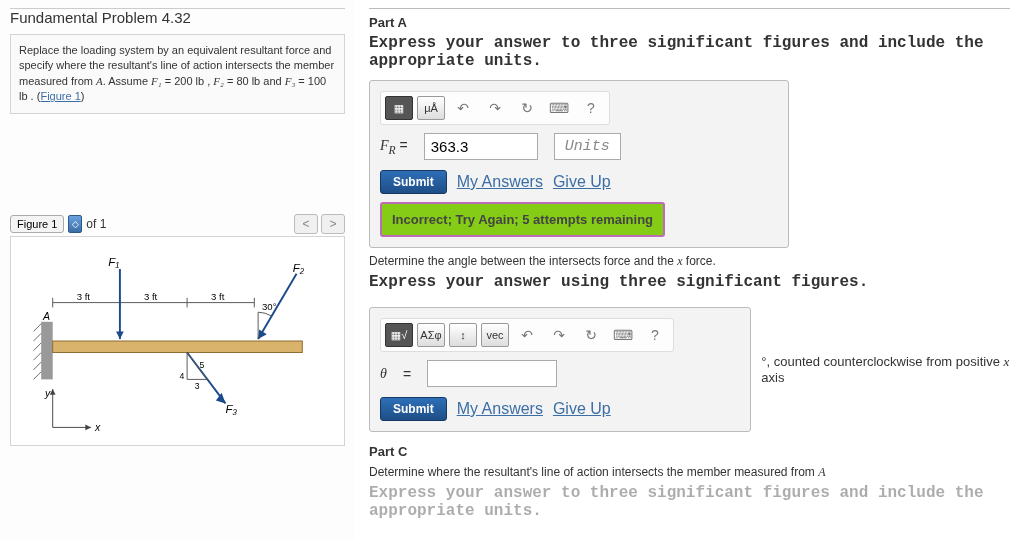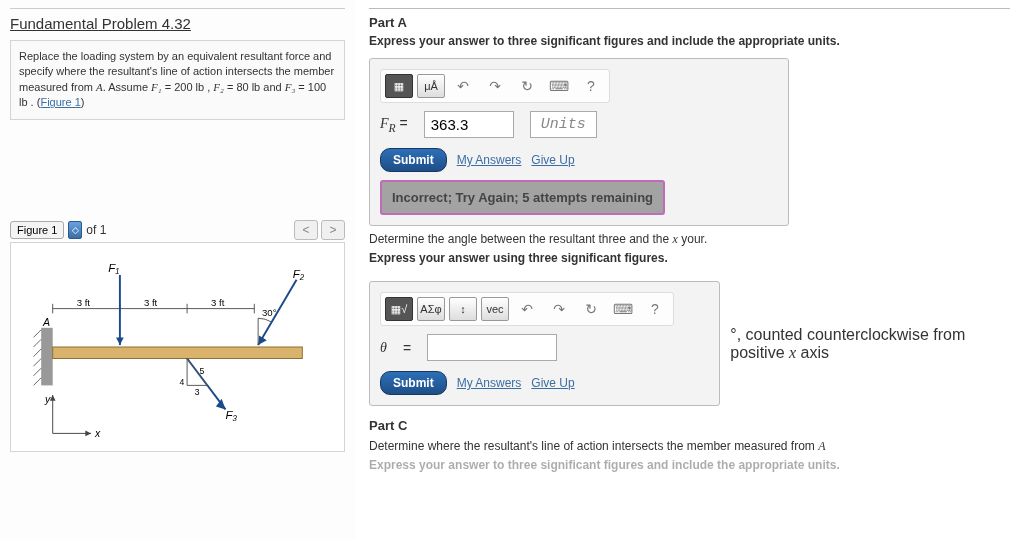--- a/index.html
+++ b/index.html
@@ -1,45 +1,45 @@
 <!DOCTYPE html>
 <html><head>
 <meta charset="utf-8">
 <style>
   * { box-sizing: border-box; margin: 0; padding: 0; }
   body { font-family: Arial, Helvetica, sans-serif; font-size: 12px; color: #333; background: #fff; width: 1024px; height: 540px; overflow: hidden; display: flex; }
   .left-pane { width: 355px; padding: 8px 10px; background: #fdfdfd; }
   .right-pane { flex: 1; padding: 8px 14px; background: #fff; overflow: hidden; }
-  .prob-title { font-size: 15px; font-weight: normal; margin-bottom: 8px; border-top: 1px solid #ccc; padding-top: 6px; text-decoration: underline; }
+  .prob-title { font-size: 15px; font-weight: normal; margin-bottom: 8px; border-top: 1px solid #ccc; padding-top: 0; }
   .prob-box { border: 1px solid #d4d4d4; background: #fafafa; padding: 8px; font-size: 11px; line-height: 1.4; border-radius: 0; }
   .prob-box a { color: #3b6ea5; text-decoration: underline; cursor: pointer; }
   .fig-bar { margin-top: 100px; display: flex; align-items: center; gap: 4px; }
   .fig-btn { border: 1px solid #aaa; background: #f4f4f4; font-size: 11px; padding: 2px 6px; border-radius: 3px; cursor: pointer; }
   .stepper { width: 14px; height: 18px; background: linear-gradient(#6aa0e0,#3b6ea5); border: 1px solid #2a5a8a; border-radius: 2px; display: flex; align-items: center; justify-content: center; color: #fff; font-size: 9px; }
   .fig-nav { margin-left: auto; display: flex; gap: 3px; }
   .nav-btn { border: 1px solid #bbb; background: #f0f0f0; width: 24px; height: 20px; border-radius: 3px; display: flex; align-items: center; justify-content: center; color: #888; cursor: pointer; }
   .figure-canvas { border: 1px solid #d4d4d4; margin-top: 2px; padding: 8px; background: #fff; height: 210px; }
   .part-title { font-size: 13px; font-weight: bold; margin: 6px 0 4px; }
   hr.topline { border: none; border-top: 1px solid #bbb; margin-bottom: 4px; }
   .part-desc { font-size: 12px; margin: 6px 0 4px; }
-  .part-bold { font-size: 12px; font-weight: bold; margin-bottom: 10px; }
+  .part-bold { font-size: 16px; font-weight: bold; margin-bottom: 10px; font-family: Liberation Mono, monospace; }
   .answer-block { border: 1px solid #bcbcbc; background: #f3f3f3; border-radius: 3px; padding: 10px; margin: 6px 0; position: relative; }
   .toolbar { display: inline-flex; align-items: center; gap: 4px; background: #fdfdfd; border: 1px solid #ddd; padding: 4px; border-radius: 3px; margin-bottom: 8px; }
   .tool { width: 28px; height: 24px; border: 1px solid #999; background: linear-gradient(#fff,#ddd); border-radius: 2px; display: flex; align-items: center; justify-content: center; font-size: 11px; cursor: pointer; }
   .tool.dark { background: #555; color: #fff; border-color: #333; }
   .tool.plain { border: none; background: none; color: #777; font-size: 14px; }
   .eq-row { display: flex; align-items: center; gap: 16px; font-size: 14px; }
   .eq-row .var { font-style: italic; font-family: 'Times New Roman', serif; }
-  .eq-input { border: 1px solid #aaa; padding: 4px 6px; font-size: 15px; width: 90px; }
+  .eq-input { border: 1px solid #aaa; padding: 4px 6px; font-size: 15px; width: 114px; }
   .units-btn { border: 1px solid #aaa; background: #fff; padding: 4px 10px; font-size: 15px; font-style: italic; font-family: Liberation Mono, monospace; color: #888; cursor: pointer; }
   .submit-row { margin-top: 10px; display: flex; align-items: center; gap: 10px; }
-  .submit-btn { background: linear-gradient(#2d6fb7,#1e4e87); color: #fff; border: 1px solid #153960; padding: 4px 12px; font-size: 12px; font-weight: bold; border-radius: 10px; cursor: pointer; }
-  .link { color: #3b6ea5; text-decoration: underline; font-size: 12px; cursor: pointer; }
-  .feedback { border: 2px solid #be6bb8; background: #a3a3a3; border-radius: 3px; padding: 8px 10px; margin-top: 8px; font-size: 13px; font-weight: bold; color: #444; display: inline-block; }
-  .suffix { font-size: 16px; }
+  .submit-btn { background: linear-gradient(#2d6fb7,#1e4e87); color: #fff; border: 1px solid #153960; padding: 4px 12px; font-size: 12px; font-weight: bold; border-radius: 3px; cursor: pointer; }
+  .link { color: #3b6ea5; text-decoration: underline; font-size: 16px; cursor: pointer; }
+  .feedback { border: 2px solid #be6bb8; background: #84cc16; border-radius: 3px; padding: 8px 10px; margin-top: 8px; font-size: 13px; font-weight: bold; color: #444; display: inline-block; }
+  .suffix { font-size: 13px; }
   .serif { font-family: 'Times New Roman', serif; font-style: italic; }
 </style>
 </head>
 <body>
 
 <div class="left-pane">
   <div class="prob-title">Fundamental Problem 4.32</div>
   <div class="prob-box">
     <span>Replace the loading system by an equivalent resultant force and specify where the resultant's line of action intersects the member measured from </span><span class="serif">A</span><span>. Assume </span><span class="serif">F₁</span><span> = 200 lb , </span><span class="serif">F₂</span><span> = 80 lb and </span><span class="serif">F₃</span><span> = 100 lb . (</span><a>Figure 1</a><span>)</span>
   </div>
@@ -135,21 +135,21 @@
     </div>
     <div class="submit-row">
       <button class="submit-btn">Submit</button>
       <a class="link">My Answers</a>
       <a class="link">Give Up</a>
     </div>
     <div class="feedback">Incorrect; Try Again; 5 attempts remaining</div>
   </div>
 
   <div class="part-desc">
-    <span>Determine the angle between the resultant three and the </span><span class="serif">x</span><span> your.</span>
+    <span>Determine the angle between the intersects force and the </span><span class="serif">x</span><span> force.</span>
   </div>
   <div class="part-bold">Express your answer using three significant figures.</div>
 
   <div style="display:flex; align-items:center; gap:10px;">
     <div class="answer-block" style="width:420px;">
       <div class="toolbar">
         <div class="tool dark">▦<span>√</span></div>
         <div class="tool">ΑΣφ</div>
         <div class="tool">↕</div>
         <div class="tool">vec</div>

